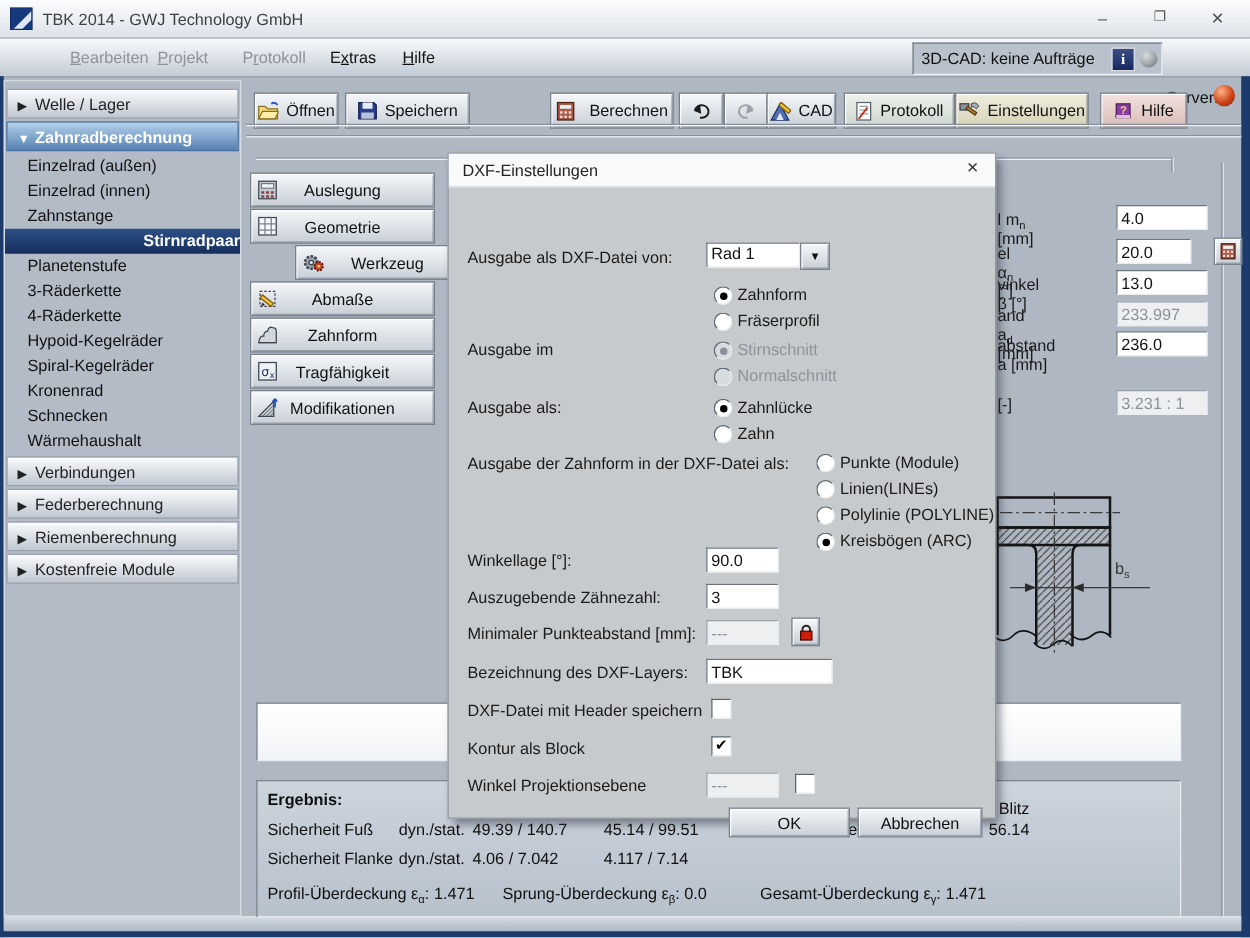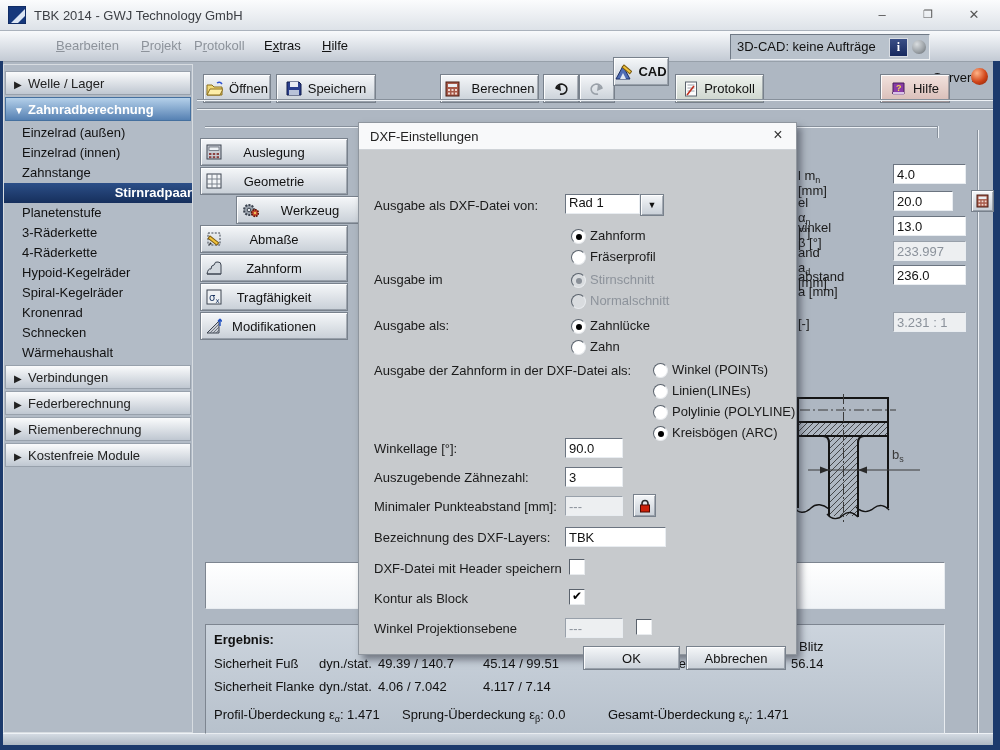--- a/index.html
+++ b/index.html
@@ -100,21 +100,21 @@
     </span>
     <span class="abs title-text">TBK 2014 - GWJ Technology GmbH</span>
     <span class="abs win-btn" style="left:868px;">–</span>
     <span class="abs win-btn" style="left:914px;font-size:11px;">❐</span>
     <span class="abs win-btn" style="left:960px;">✕</span>
   </div>
 
   <div class="abs menubar">
     <div class="abs menu-item" style="left:8px;margin-top:24px;"><span></span><span class="u">D</span><span>atei</span></div>
     <div class="abs menu-item disabled" style="left:52px;"><span></span><span class="u">B</span><span>earbeiten</span></div>
-    <div class="abs menu-item disabled" style="left:137px;"><span></span><span class="u">P</span><span>rojekt</span></div>
+    <div class="abs menu-item disabled" style="left:122px;"><span></span><span class="u">P</span><span>rojekt</span></div>
     <div class="abs menu-item disabled" style="left:190px;"><span>P</span><span class="u">r</span><span>otokoll</span></div>
     <div class="abs menu-item" style="left:260px;"><span>E</span><span class="u">x</span><span>tras</span></div>
     <div class="abs menu-item" style="left:318px;"><span></span><span class="u">H</span><span>ilfe</span></div>
     <div class="abs cadbox">
       <span class="abs cadbox-text">3D-CAD: keine Aufträge</span>
       <span class="abs info-btn">i</span>
       <span class="abs sphere sphere-gray"></span>
     </div>
     <span class="abs server-label">Server:</span>
     <span class="abs sphere sphere-red"></span>
@@ -184,39 +184,47 @@
         <path d="M4,6 A5.5,5 0 1 1 8,12" fill="none" stroke="#1a1a1a" stroke-width="1.6"></path>
         <path d="M8,2 L3,6.5 L9,9 Z" fill="#1a1a1a"></path>
       </svg>
   </div>
   <div class="abs raised btn" style="left:579px;top:74px;width:34px;height:27px;">
     <svg width="18" height="14">
         <path d="M14,6 A5.5,5 0 1 0 10,12" fill="none" stroke="#9aa1a9" stroke-width="1.6"></path>
         <path d="M10,2 L15,6.5 L9,9 Z" fill="#9aa1a9"></path>
       </svg>
   </div>
-  <div class="abs raised btn" style="left:613px;top:57px;width:54px;height:27px;font-weight:bold;">
+  <div class="abs raised btn" style="left:613px;top:74px;width:54px;height:27px;">
     <svg width="17" height="16">
         <path d="M1,15 L8,2 L15,15 Z" fill="#4f6cb4" stroke="#1d2f62"></path>
         <path d="M5,15 L8,9 L11,15 Z" fill="#dfe6f2"></path>
         <rect x="9" y="1" width="10" height="3" transform="rotate(40 9 1)" fill="#f2c23a" stroke="#7d5c10"></rect>
       </svg>
     <span>CAD</span>
   </div>
   <div class="abs raised btn tint-g" style="left:675px;top:74px;width:87px;height:27px;">
     <svg width="14" height="16">
         <rect x="1.5" y="1" width="11" height="14" fill="#fdfdfd" stroke="#5a626c"></rect>
         <g stroke="#9aa2ac">
           <line x1="3.5" y1="4" x2="10.5" y2="4"></line>
           <line x1="3.5" y1="7" x2="10.5" y2="7"></line>
           <line x1="3.5" y1="10" x2="10.5" y2="10"></line>
         </g>
         <path d="M3,14 L10,5" stroke="#c03020" stroke-width="1.6"></path>
       </svg>
     <span>Protokoll</span>
+  </div>
+  <div class="abs raised btn tint-y" style="left:764px;top:74px;width:105px;height:27px;">
+    <svg width="17" height="16">
+        <rect x="1" y="2" width="7" height="5" fill="#8d949c" stroke="#3c4248"></rect>
+        <rect x="7" y="4" width="9" height="2.4" transform="rotate(35 7 4)" fill="#b07a3a" stroke="#5e3c12"></rect>
+        <path d="M10,2 q4,-2 6,2 l-2,2 q-3,-3 -4,-1 z" fill="#aab2ba" stroke="#3c4248" stroke-width="0.8"></path>
+      </svg>
+    <span>Einstellungen</span>
   </div>
   <div class="abs raised btn tint-p" style="left:880px;top:74px;width:68px;height:27px;">
     <svg width="16" height="15">
         <path d="M2,2 h11 v11 h-11 q-1,-1 0,-2 z" fill="#8a3ca6" stroke="#491d5c"></path>
         <rect x="2" y="11" width="11" height="2.5" fill="#d9c2e6"></rect>
         <text x="5" y="10" font-size="9" fill="#f7d94c" font-family="Liberation Sans,sans-serif" font-weight="bold">?</text>
       </svg>
     <span>Hilfe</span>
   </div>
 
@@ -393,21 +401,21 @@
       <span class="dlabel dis" style="left:231px;top:143px;">Normalschnitt</span>
 
       <span class="dlabel" style="left:15px;top:168px;">Ausgabe als:</span>
       <span class="radio on" style="left:212px;top:169px;"></span>
       <span class="dlabel" style="left:231px;top:168px;">Zahnlücke</span>
       <span class="radio" style="left:212px;top:190px;"></span>
       <span class="dlabel" style="left:231px;top:189px;">Zahn</span>
 
       <span class="dlabel" style="left:15px;top:213px;">Ausgabe der Zahnform in der DXF-Datei als:</span>
       <span class="radio" style="left:294px;top:213px;"></span>
-      <span class="dlabel" style="left:313px;top:212px;">Winkel (POINTs)</span>
+      <span class="dlabel" style="left:313px;top:212px;">Punkte (Module)</span>
       <span class="radio" style="left:294px;top:234px;"></span>
       <span class="dlabel" style="left:313px;top:233px;">Linien(LINEs)</span>
       <span class="radio" style="left:294px;top:255px;"></span>
       <span class="dlabel" style="left:313px;top:254px;">Polylinie (POLYLINE)</span>
       <span class="radio on" style="left:294px;top:276px;"></span>
       <span class="dlabel" style="left:313px;top:275px;">Kreisbögen (ARC)</span>
 
       <span class="dlabel" style="left:15px;top:291px;">Winkellage [°]:</span>
       <input class="field" style="left: 206px; top: 288px; width: 50px;" value="90.0">
       <span class="dlabel" style="left:15px;top:320px;">Auszugebende Zähnezahl:</span>

